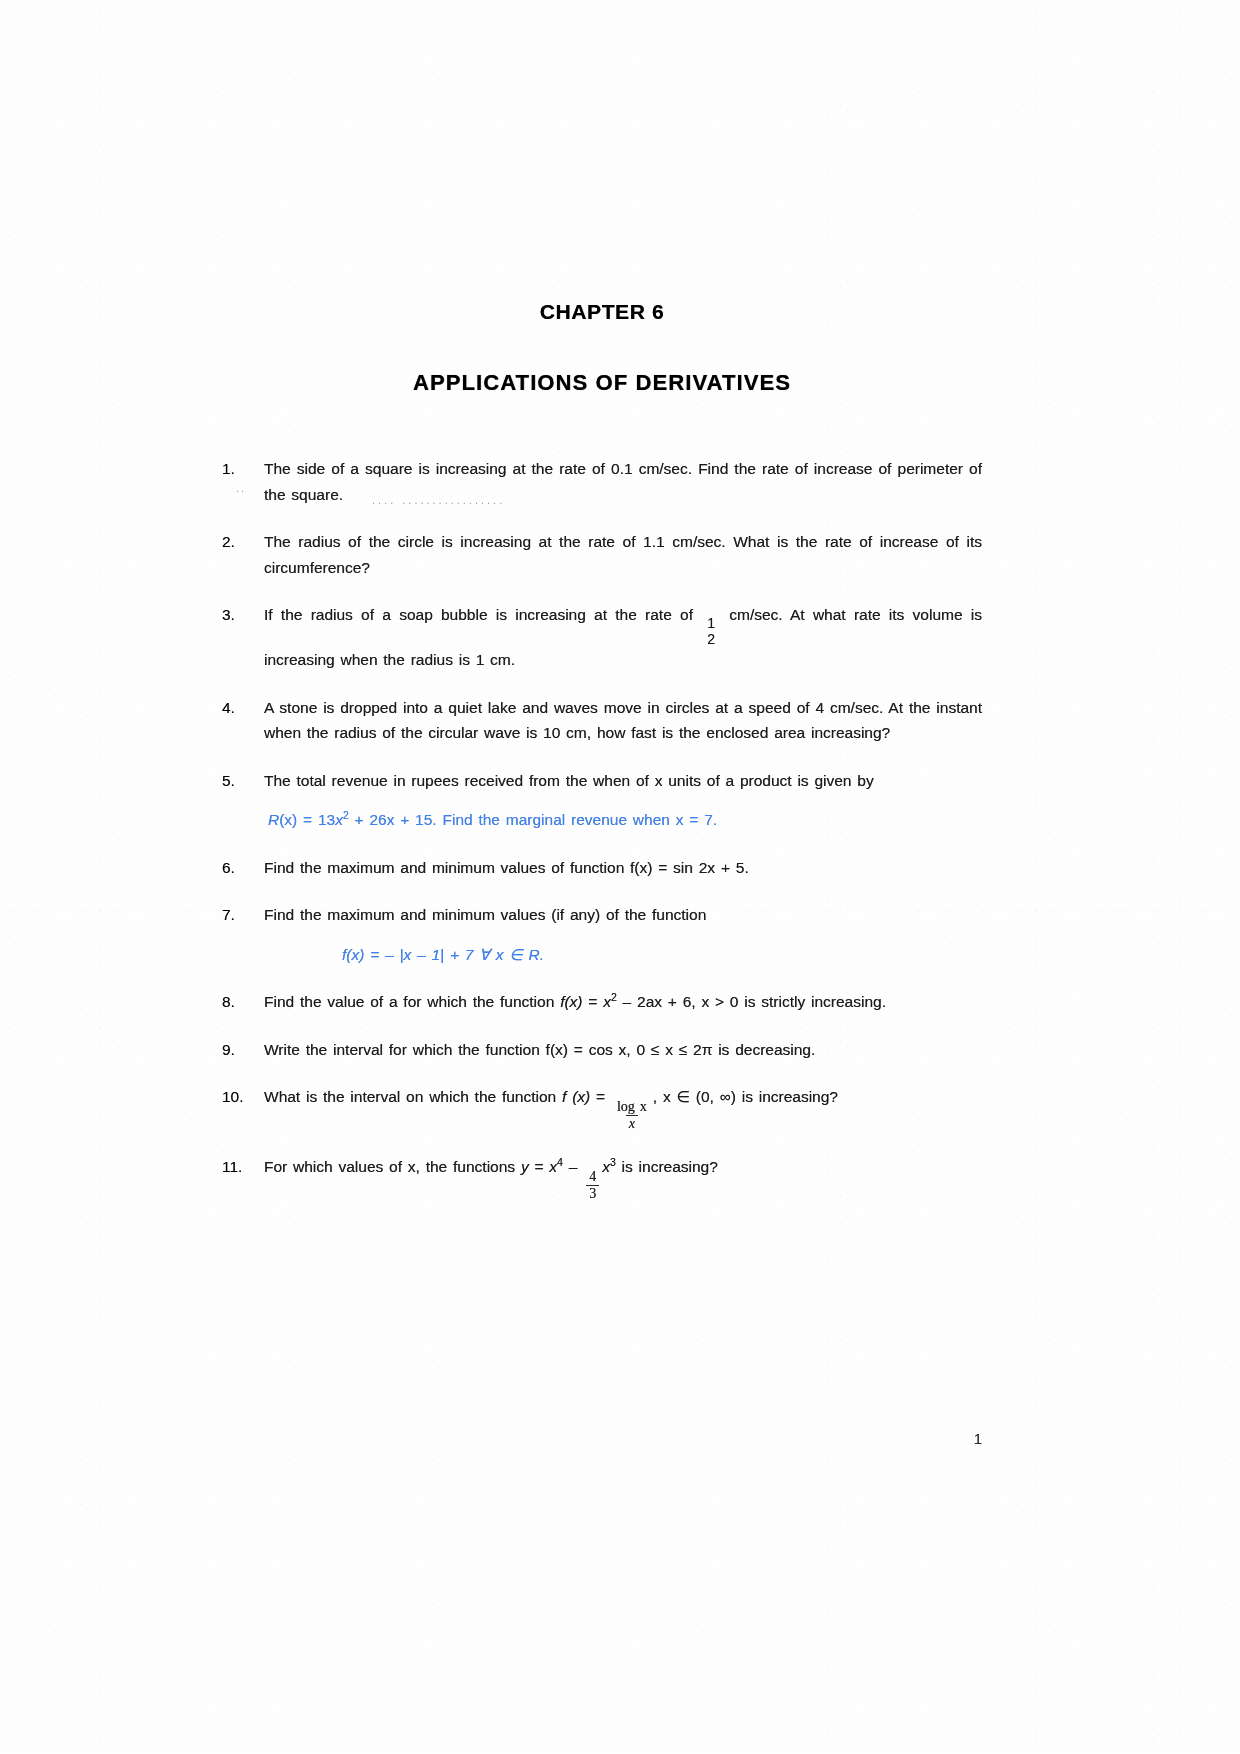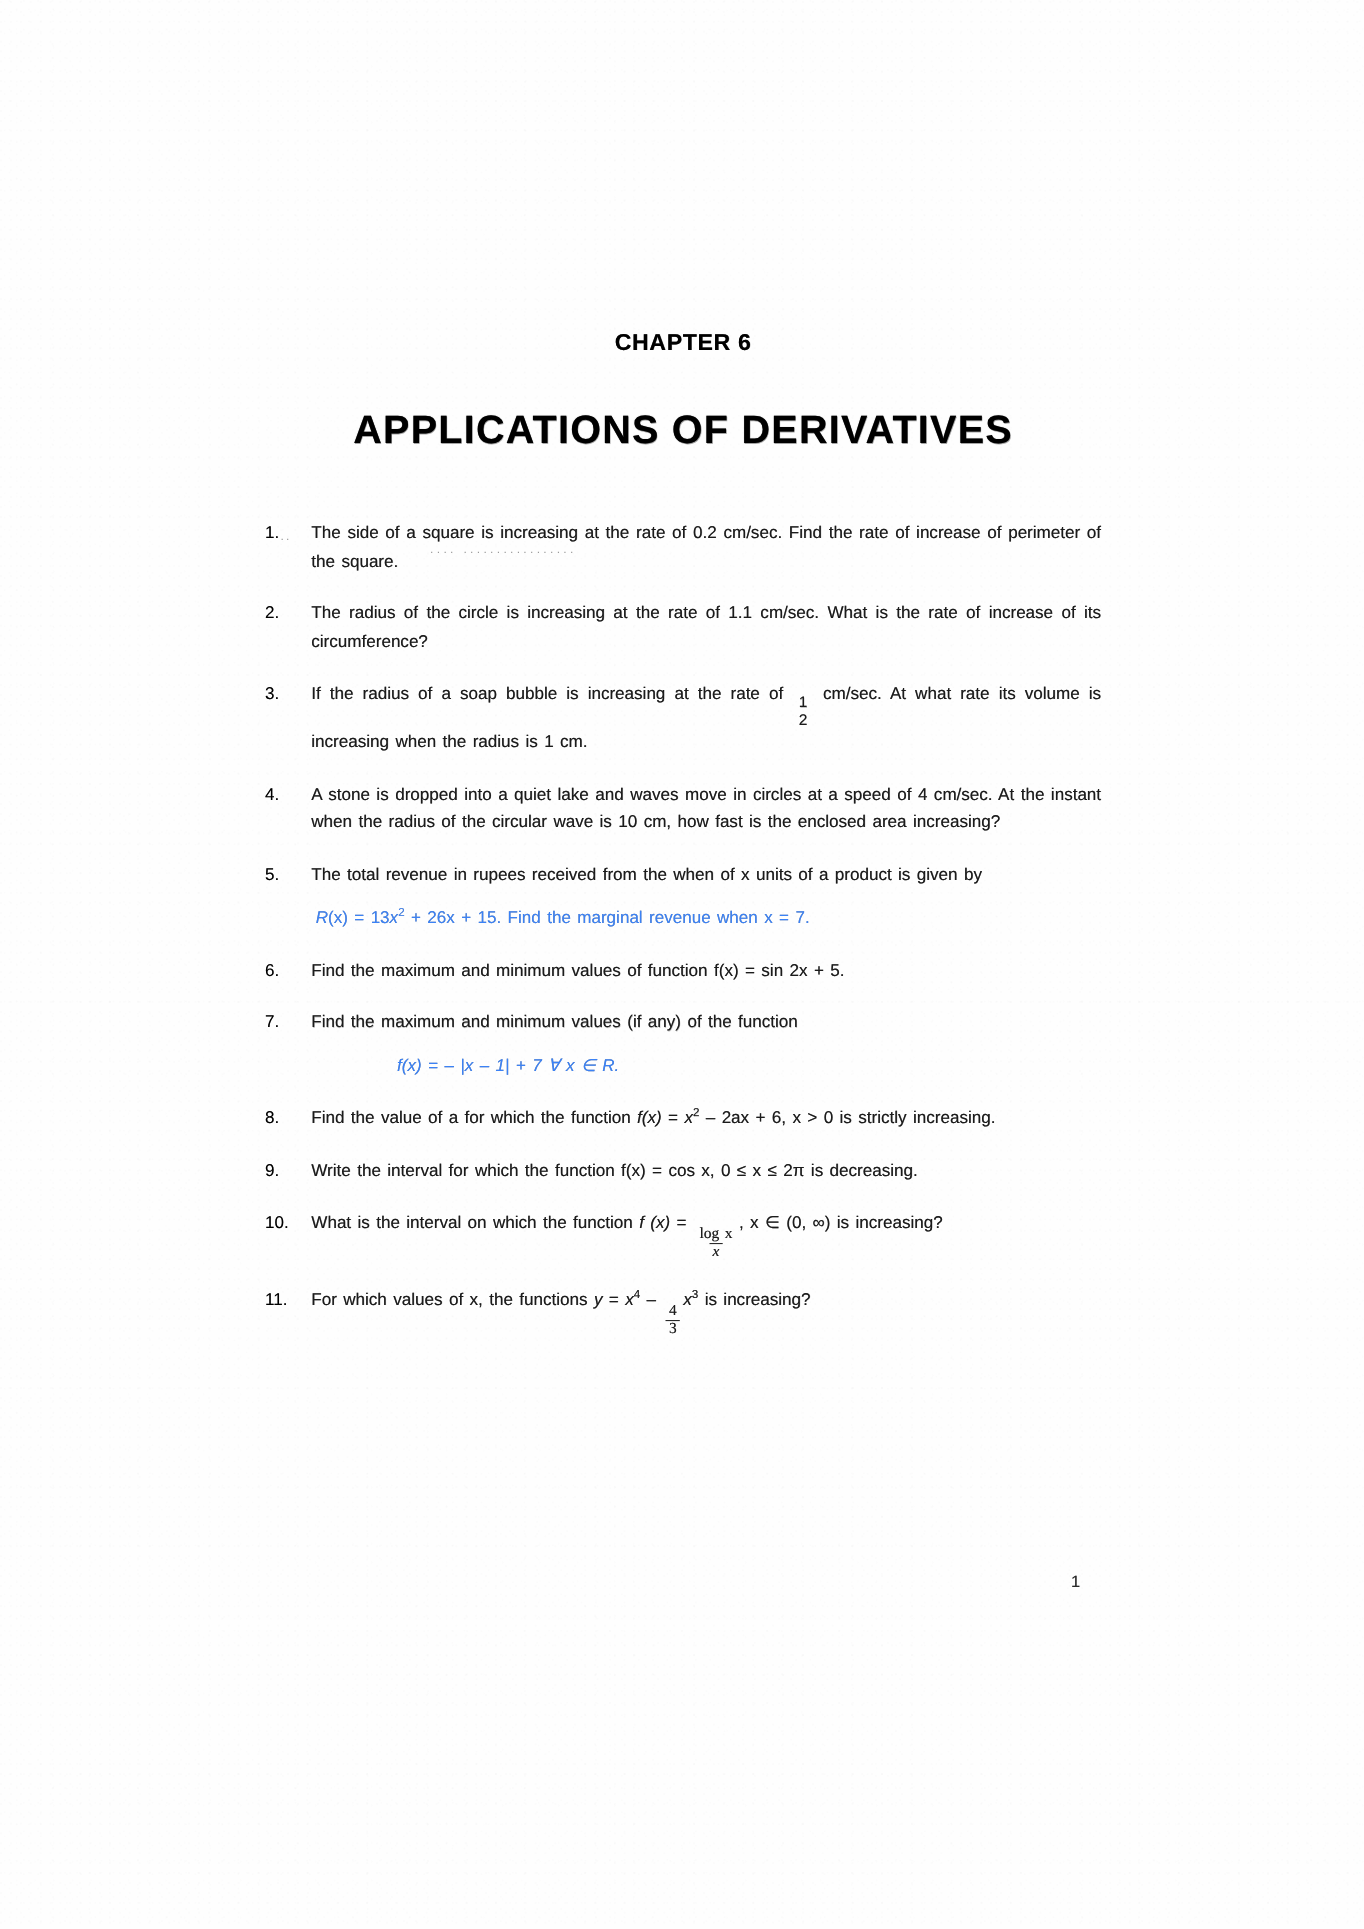--- a/index.html
+++ b/index.html
@@ -35,36 +35,35 @@
       radial-gradient(circle at 37% 77%, rgba(0,0,0,.04) 0 1px, transparent 1px),
       radial-gradient(circle at 88% 55%, rgba(0,0,0,.03) 0 1px, transparent 1px);
     background-size: 9px 9px, 13px 13px, 11px 11px, 17px 17px;
   }
 
   .doc {
     position: absolute;
     left: 222px;
     top: 300px;
     width: 760px;
-    margin-left: 19px;
   }
 
   
   .chapter-label {
     text-align: center;
     font-size: 21px;
     font-weight: bold;
     letter-spacing: .6px;
     margin: 0 0 46px 0;
     color: #000;
     text-shadow: 0 0 .6px rgba(0,0,0,.55), .4px .3px .4px rgba(0,0,0,.30);
   }
   .chapter-title {
     text-align: center;
-    font-size: 36px;
+    font-size: 22px;
     font-weight: bold;
     letter-spacing: 1.1px;
     margin: 0 0 60px 0;
     color: #000;
     text-shadow: 0 0 .7px rgba(0,0,0,.6), .5px .35px .5px rgba(0,0,0,.32);
   }
 
   
   .artifact-dot {
     position: absolute;
@@ -153,21 +152,21 @@
 
     <div class="chapter-title">APPLICATIONS OF DERIVATIVES</div>
 
     <span class="artifact-dot artifact-a">..</span>
     <span class="artifact-dot artifact-b">.... .................</span>
 
     <div class="q-list">
 
       <div class="q-item">
         <div class="q-num">1.</div>
-        <div class="q-body spaced">The side of a square is increasing at the rate of 0.2 cm/sec. Find the rate of increase of perimeter of the square.</div>
+        <div class="q-body spaced">The side of a square is increasing at the rate of 0.1 cm/sec. Find the rate of increase of perimeter of the square.</div>
       </div>
 
       <div class="q-item">
         <div class="q-num">2.</div>
         <div class="q-body spaced">The radius of the circle is increasing at the rate of 1.1 cm/sec. What is the rate of increase of its circumference?</div>
       </div>
 
       <div class="q-item">
         <div class="q-num">3.</div>
         <div class="q-body spaced">

